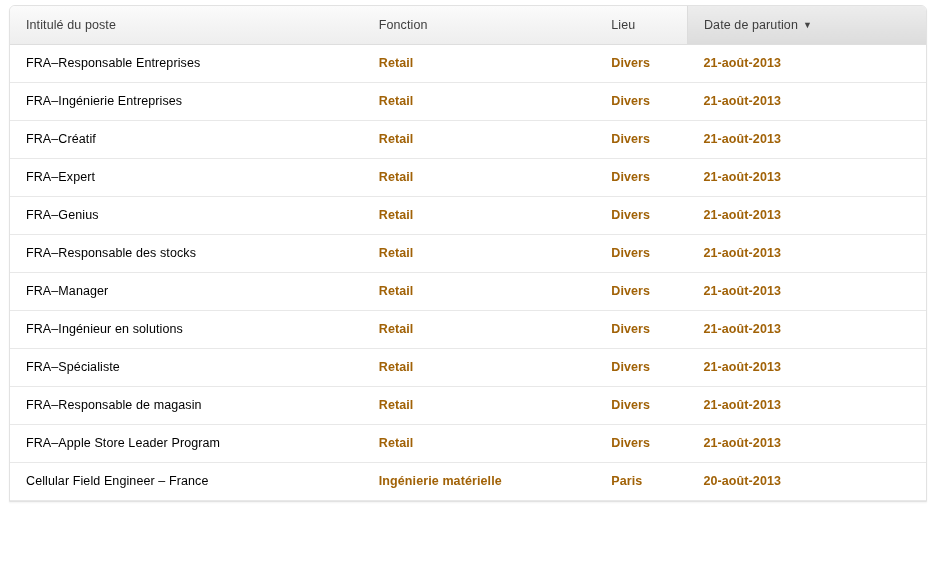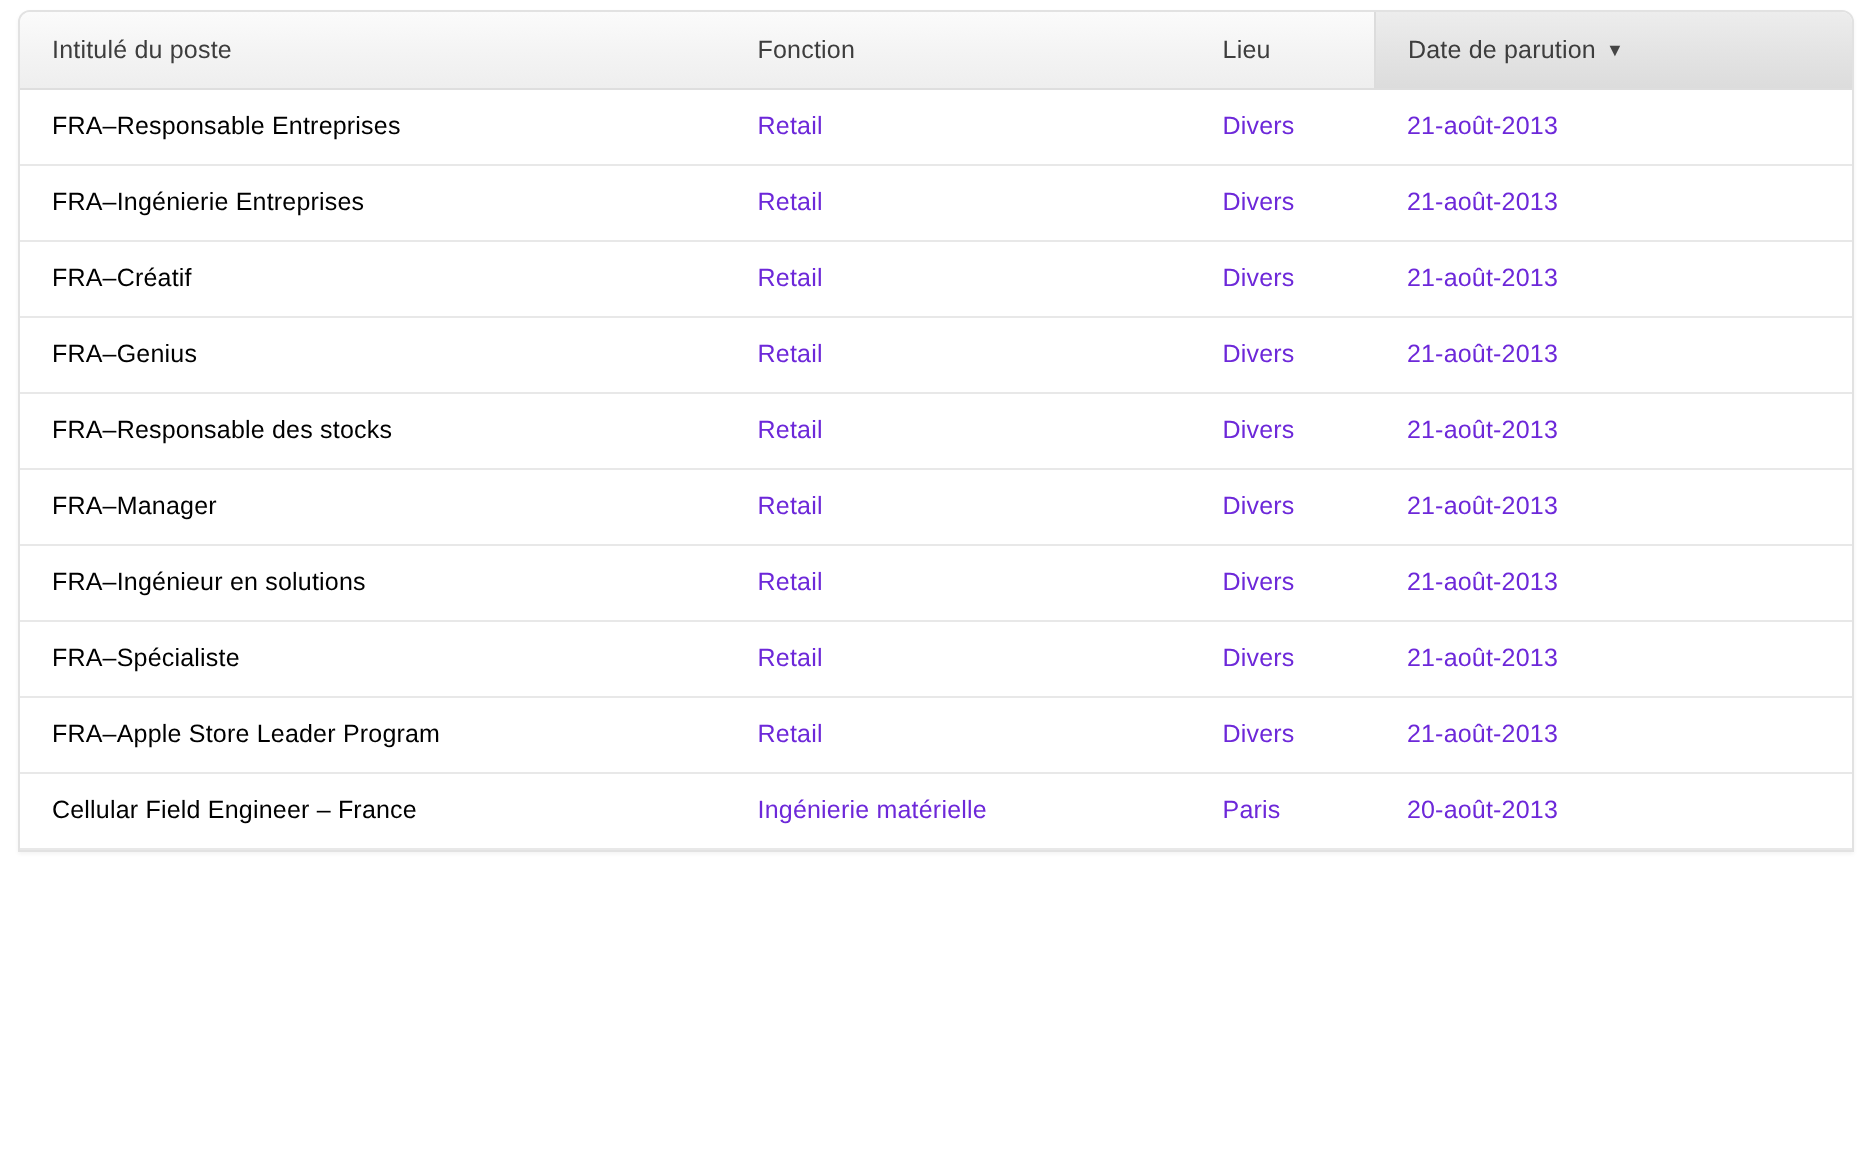--- a/index.html
+++ b/index.html
@@ -97,21 +97,21 @@
     overflow: hidden;
     text-overflow: ellipsis;
     letter-spacing: 0.1px;
   }
   tbody tr:last-child td {
     border-bottom: 1px solid #e8e8e8;
   }
   td.col-title { color: #000000; }
   td.col-function,
   td.col-place,
-  td.col-date { color: #6d28d9; }
+  td.col-date { color: #a16207; font-weight: bold; }
 </style>
 </head>
 <body>
 
 <div class="page">
 
   <div class="jobs-table-wrap">
     <table class="jobs-table">
       <colgroup>
         <col class="c-title">
@@ -150,20 +150,26 @@
           <td class="col-place">Divers</td>
           <td class="col-date">21-août-2013</td>
         </tr>
         <tr>
           <td class="col-title">FRA–Créatif</td>
           <td class="col-function">Retail</td>
           <td class="col-place">Divers</td>
           <td class="col-date">21-août-2013</td>
         </tr>
         <tr>
+          <td class="col-title">FRA–Expert</td>
+          <td class="col-function">Retail</td>
+          <td class="col-place">Divers</td>
+          <td class="col-date">21-août-2013</td>
+        </tr>
+        <tr>
           <td class="col-title">FRA–Genius</td>
           <td class="col-function">Retail</td>
           <td class="col-place">Divers</td>
           <td class="col-date">21-août-2013</td>
         </tr>
         <tr>
           <td class="col-title">FRA–Responsable des stocks</td>
           <td class="col-function">Retail</td>
           <td class="col-place">Divers</td>
           <td class="col-date">21-août-2013</td>
@@ -175,20 +181,26 @@
           <td class="col-date">21-août-2013</td>
         </tr>
         <tr>
           <td class="col-title">FRA–Ingénieur en solutions</td>
           <td class="col-function">Retail</td>
           <td class="col-place">Divers</td>
           <td class="col-date">21-août-2013</td>
         </tr>
         <tr>
           <td class="col-title">FRA–Spécialiste</td>
+          <td class="col-function">Retail</td>
+          <td class="col-place">Divers</td>
+          <td class="col-date">21-août-2013</td>
+        </tr>
+        <tr>
+          <td class="col-title">FRA–Responsable de magasin</td>
           <td class="col-function">Retail</td>
           <td class="col-place">Divers</td>
           <td class="col-date">21-août-2013</td>
         </tr>
         <tr>
           <td class="col-title">FRA–Apple Store Leader Program</td>
           <td class="col-function">Retail</td>
           <td class="col-place">Divers</td>
           <td class="col-date">21-août-2013</td>
         </tr>

